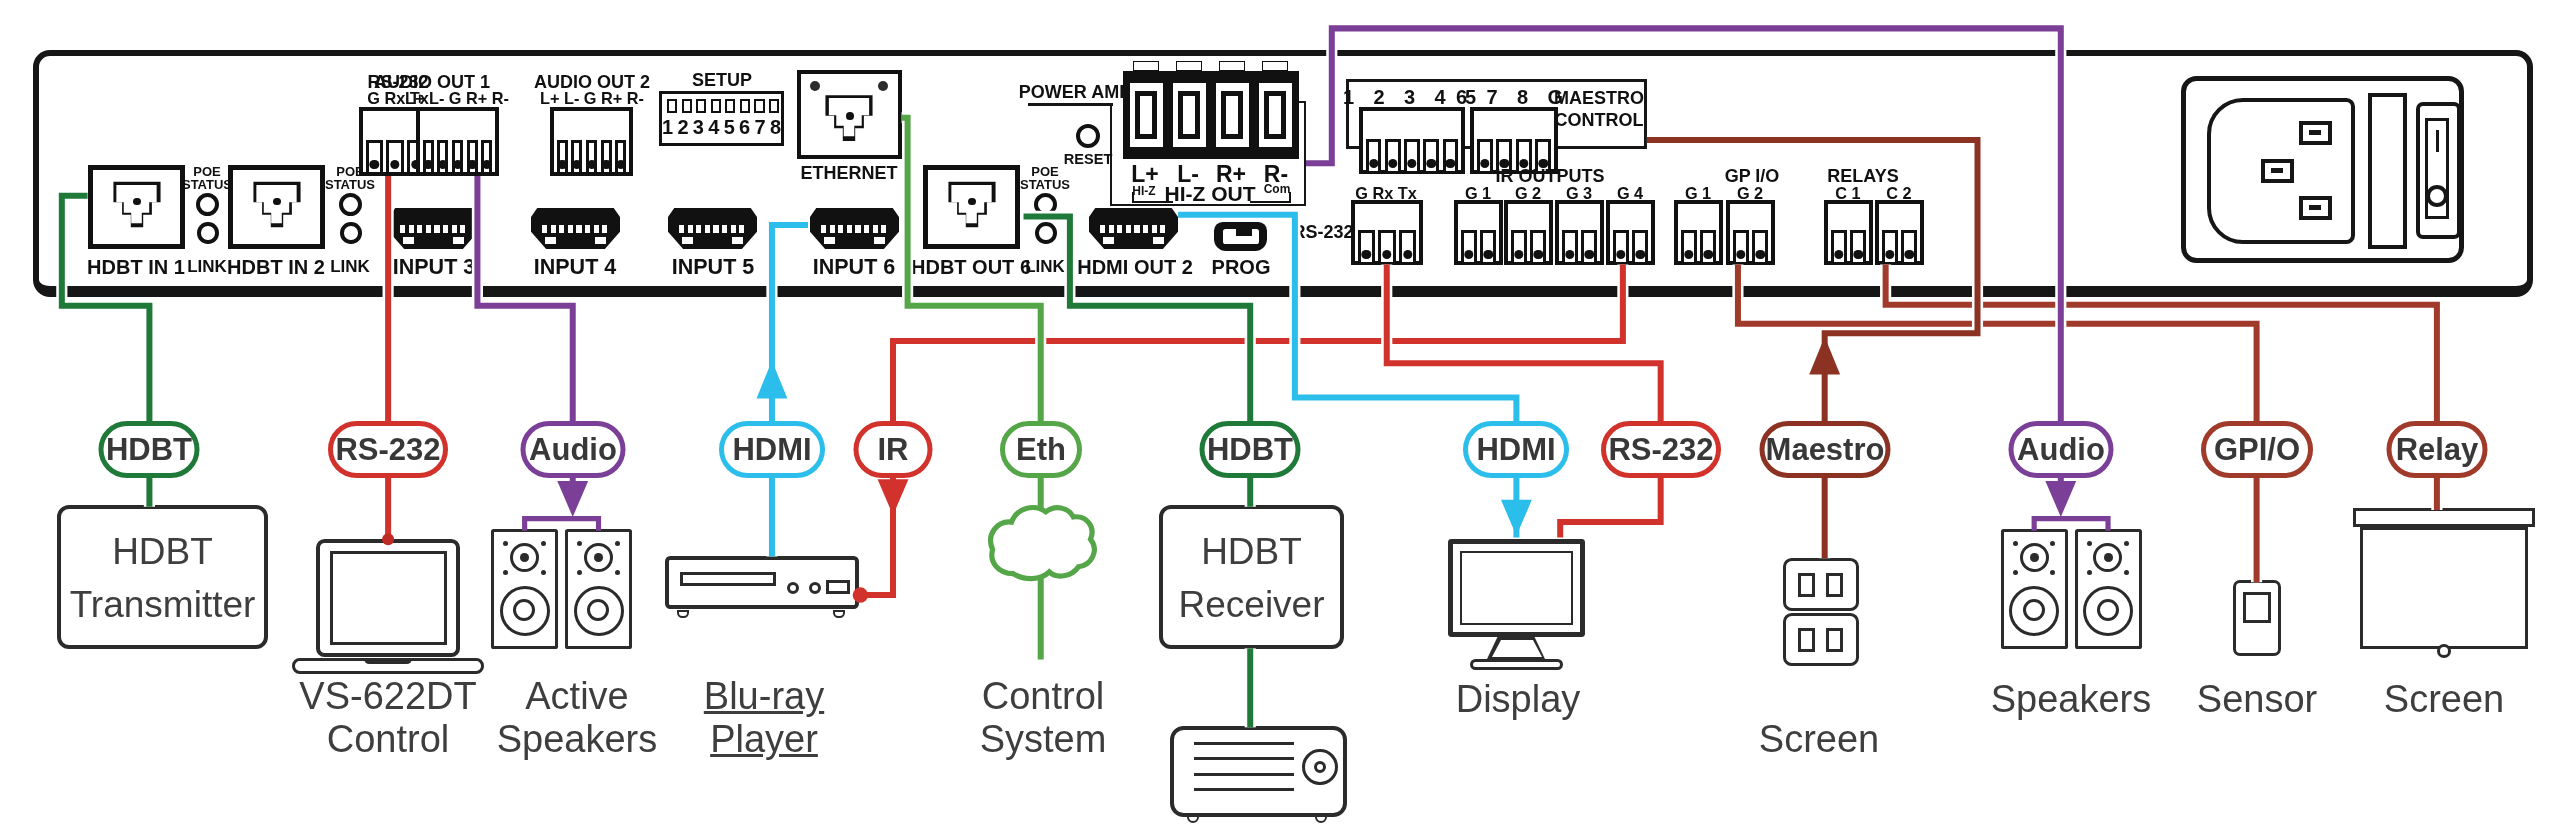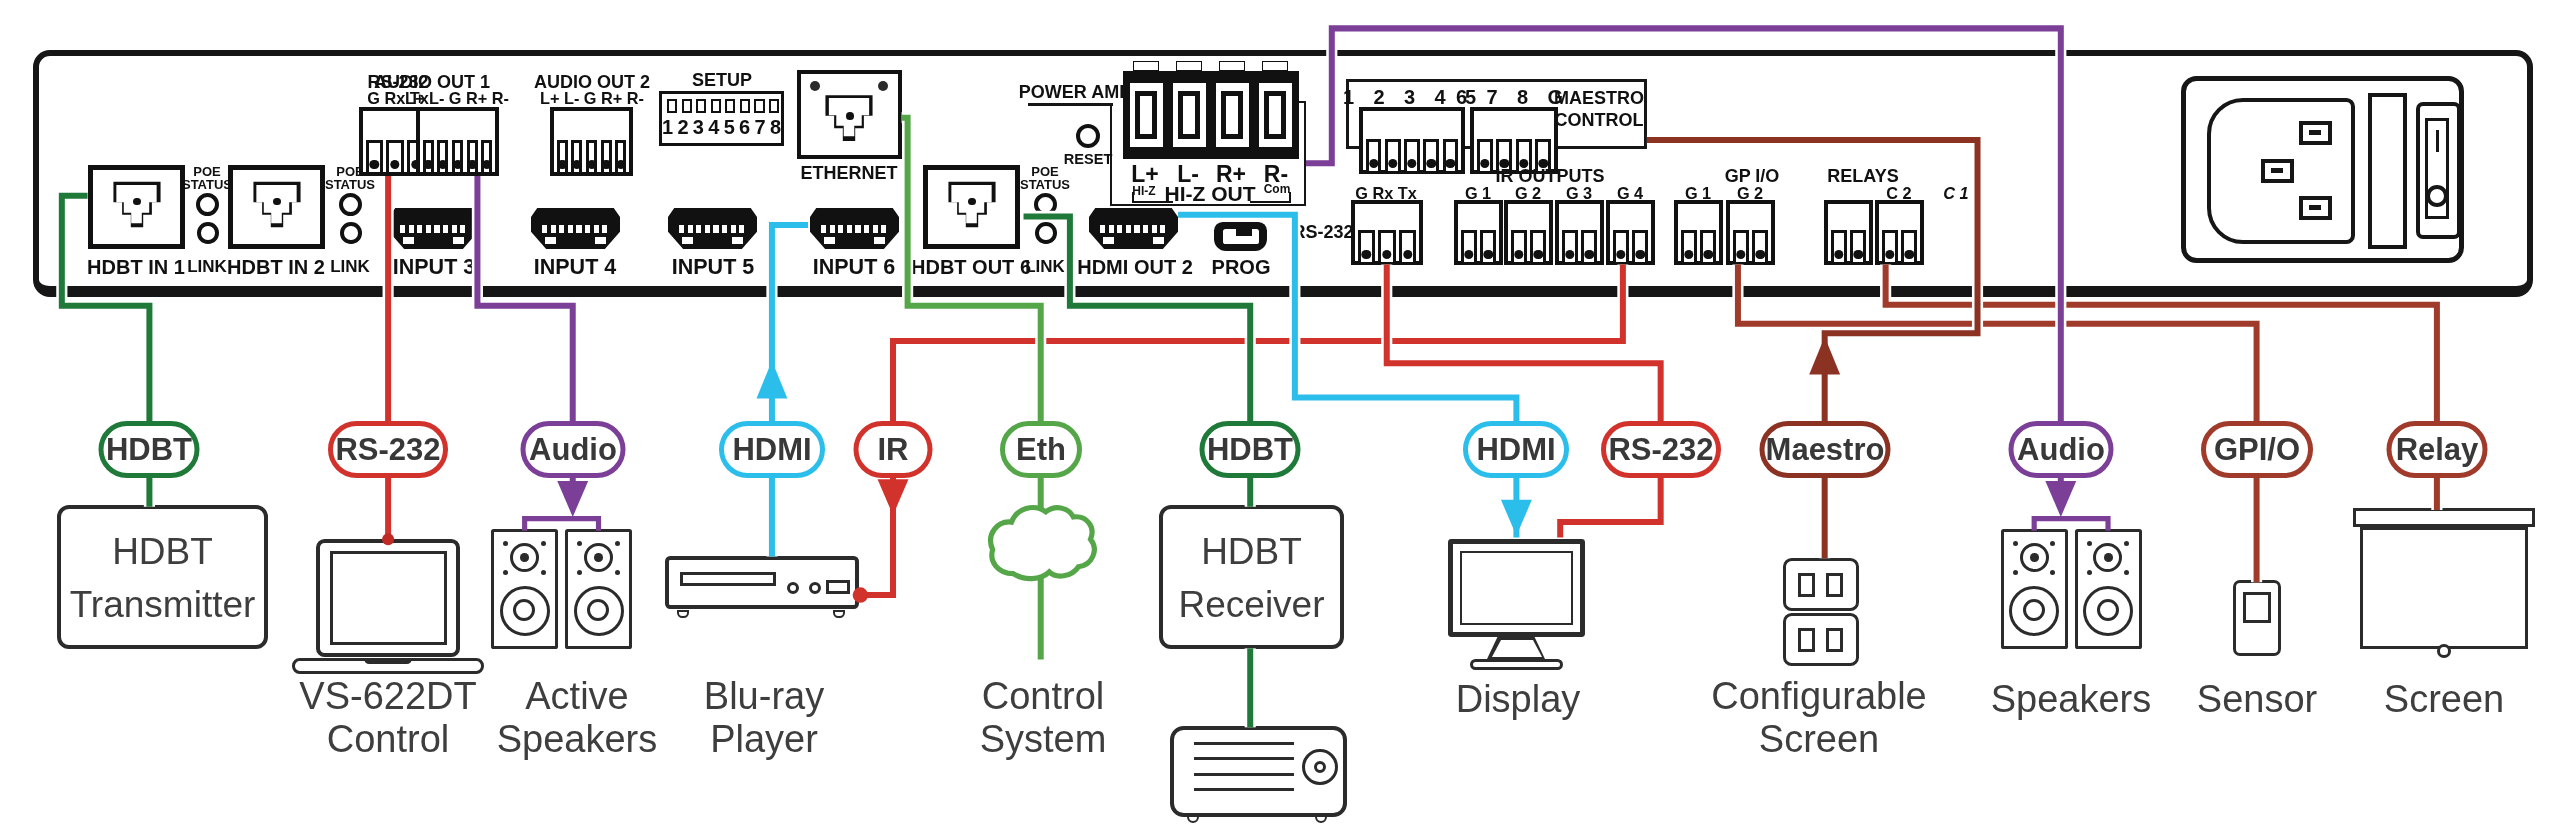--- a/index.html
+++ b/index.html
@@ -310,21 +310,21 @@
     </div>
   <div class="tblock" style="left:1726px;top:200px;width:49px;height:65px;">
       <div class="tb-top" style="height:26px;"></div>
       <div class="tb-pins">
         <div class="pin"></div>
         <div class="pin"></div>
       </div>
     </div>
 
   <div class="ptxt sec" style="left:1863px;top:166px;">RELAYS</div>
-  <div class="ptxt pinlbl" style="left:1956px;top:184px;font-style:italic;">C 1</div>
+  <div class="ptxt pinlbl" style="left:1848px;top:184px;">C 1</div>
   <div class="ptxt pinlbl" style="left:1899px;top:184px;">C 2</div>
   <div class="tblock" style="left:1824px;top:200px;width:49px;height:65px;">
       <div class="tb-top" style="height:26px;"></div>
       <div class="tb-pins">
         <div class="pin"></div>
         <div class="pin"></div>
       </div>
     </div>
   <div class="tblock" style="left:1875px;top:200px;width:49px;height:65px;">
       <div class="tb-top" style="height:26px;"></div>
@@ -520,22 +520,22 @@
   <div class="oval c-hdbt" style="left:1250px;width:101px;">HDBT</div>
   <div class="oval c-hdmi" style="left:1516px;width:106px;">HDMI</div>
   <div class="oval c-rs232" style="left:1661px;width:120px;">RS-232</div>
   <div class="oval c-maestro" style="left:1825px;width:131px;">Maestro</div>
   <div class="oval c-audio" style="left:2061px;width:105px;">Audio</div>
   <div class="oval c-brick" style="left:2257px;width:112px;">GPI/O</div>
   <div class="oval c-brick" style="left:2437px;width:101px;">Relay</div>
 
   <div class="dlabel" style="left:388px;top:675px;"><span>VS-622DT</span><br><span>Control</span></div>
   <div class="dlabel" style="left:577px;top:675px;"><span>Active</span><br><span>Speakers</span></div>
-  <div class="dlabel" style="left:764px;top:675px;"><span>Blu-ray</span><br><span>Player</span></div>
+  <div class="dlabel" style="left:764px;top:675px;text-decoration:underline;"><span>Blu-ray</span><br><span>Player</span></div>
   <div class="dlabel" style="left:1043px;top:675px;"><span>Control</span><br><span>System</span></div>
   <div class="dlabel" style="left:1518px;top:678px;">Display</div>
-  <div class="dlabel" style="left:1819px;top:675px;"><span>Configurable</span><br><span>Screen</span></div>
+  <div class="dlabel" style="left:1819px;top:675px;"><br><span>Screen</span></div>
   <div class="dlabel" style="left:2071px;top:678px;">Speakers</div>
   <div class="dlabel" style="left:2257px;top:678px;">Sensor</div>
   <div class="dlabel" style="left:2444px;top:678px;">Screen</div>
 
 </div>
 
 
 </body></html>

